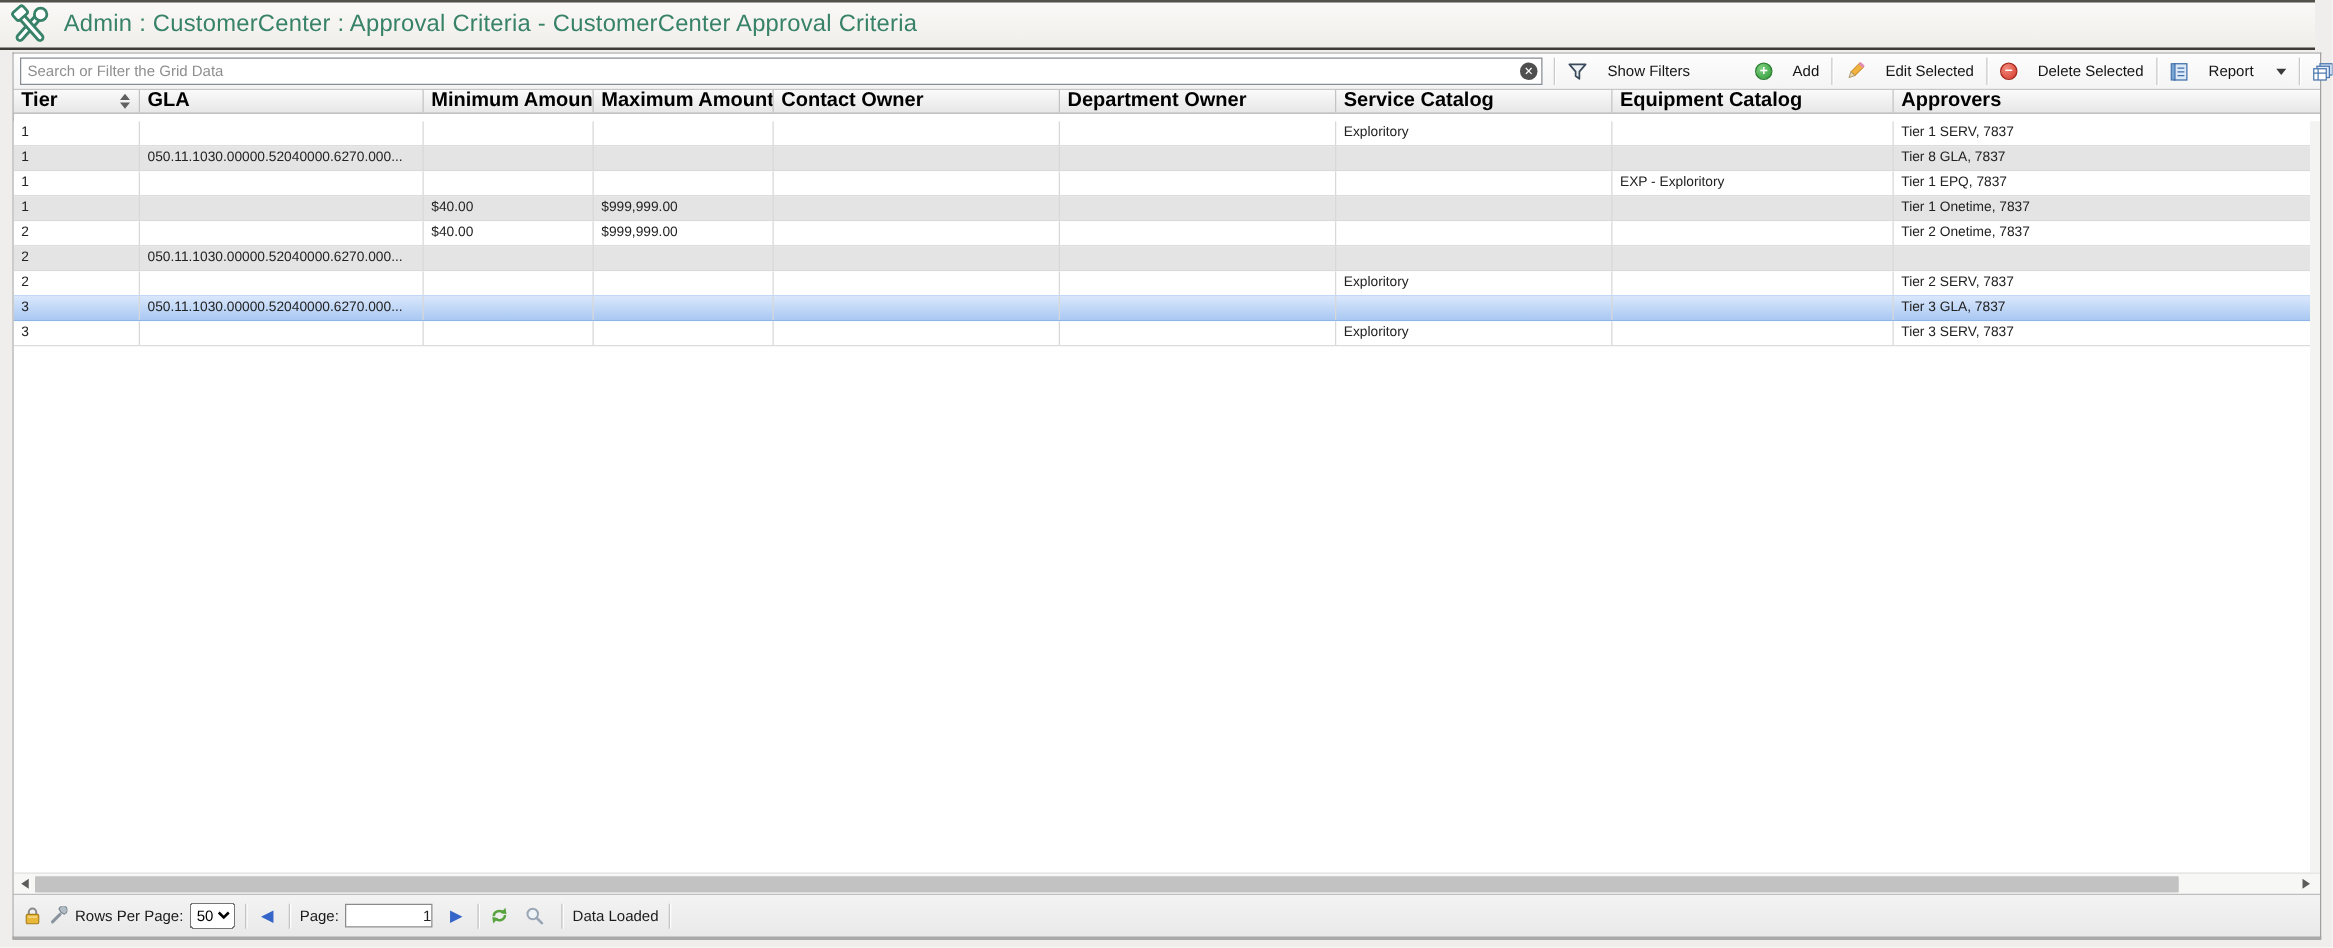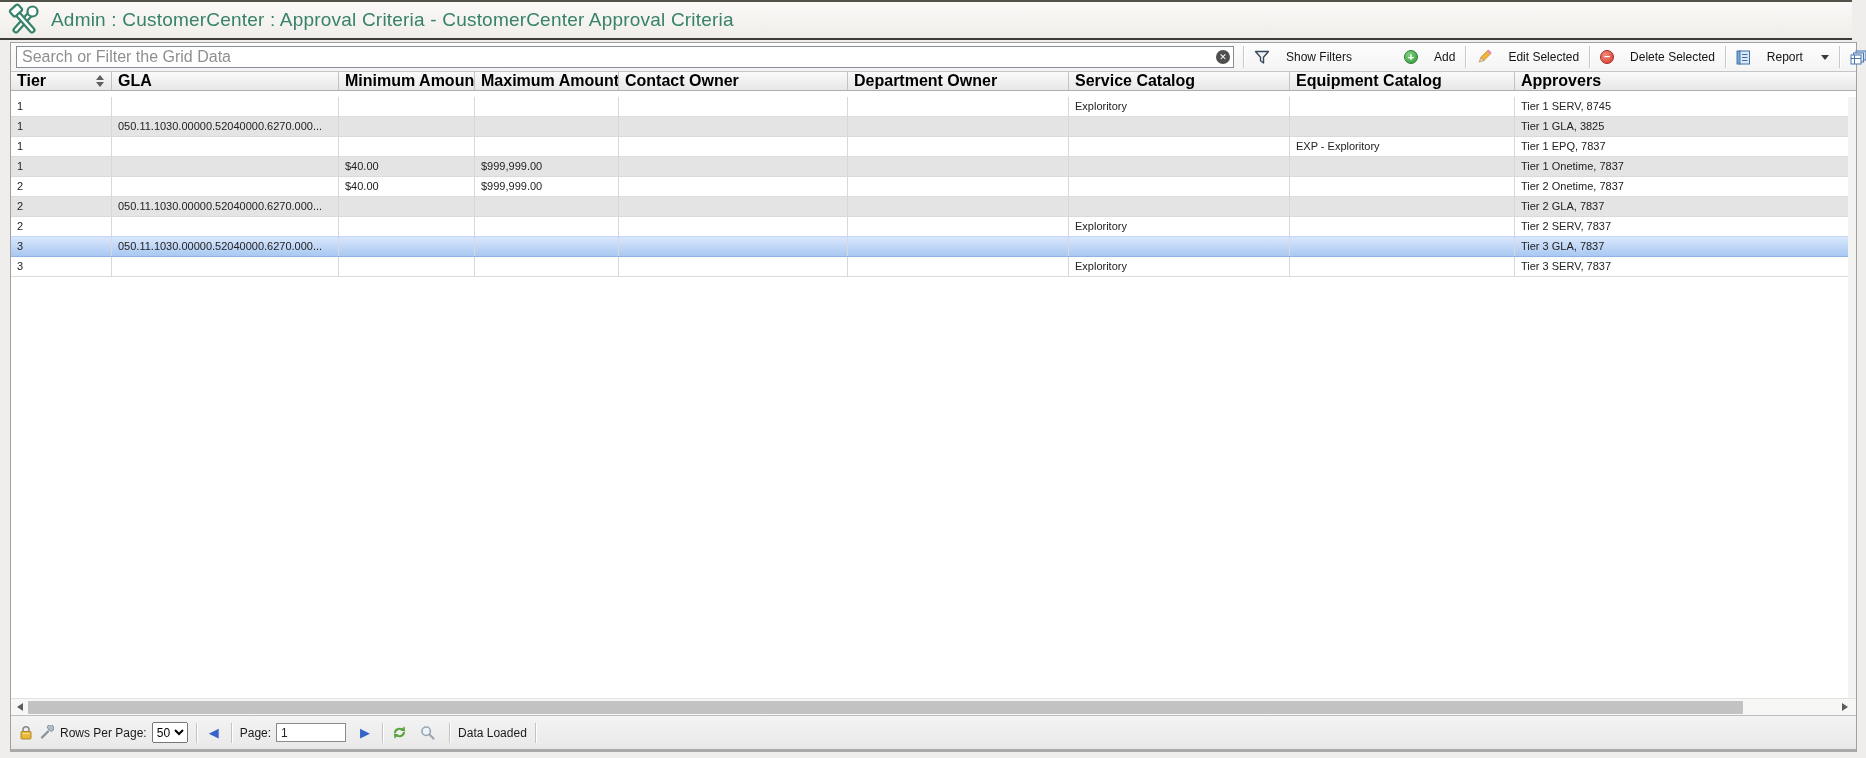--- a/index.html
+++ b/index.html
@@ -28,21 +28,21 @@
   }
   
   .toolbar{
     position:absolute; left:0; right:0; top:0; height:28px;
     background:linear-gradient(#fdfdfd,#f4f4f4);
     display:flex; align-items:center; padding:0 5px;
     font-size:12px; color:#141414; white-space:nowrap;
   }
   .search-wrap{ position:relative; width:1218px; height:22px; margin-right:6px; flex:none;}
   .search-wrap input{
-    width:100%; height:100%; border:1px solid #868d94; font-size:16px;
+    width:100%; height:100%; border:1px solid #868d94; font-size:12px;
     padding:0 22px 0 5px; color:#333; font-family:"Liberation Sans",sans-serif;
   }
   .search-wrap input::placeholder{ color:#8f8f8f; }
   .clear-btn{
     position:absolute; right:4px; top:4px; width:14px; height:14px; border-radius:50%;
     background:#4f4f4f; color:#fff; font-size:9px; line-height:14px; text-align:center;
     cursor:pointer;
   }
   .tb-sep{ width:1px; height:22px; background:#c9c9c9; box-shadow:1px 0 0 #fff; margin:0 3px; flex:none;}
   .tbtn{
@@ -98,21 +98,21 @@
   .h-arrow.right{ right:8px; border-top:4.5px solid transparent; border-bottom:4.5px solid transparent; border-left:6px solid #5c5c5c;}
   .h-thumb{ position:absolute; left:17px; right:113px; top:2px; height:13px; background:#c2c2c2; border-radius:1px; cursor:pointer;}
   
   .gfooter{
     position:absolute; left:0; right:0; bottom:0; height:34px;
     background:linear-gradient(#f3f3f3,#e9e9e9);
     border-top:1px solid #bdbdbd;
     display:flex; align-items:center; padding-left:8px; font-size:12px; color:#1a1a1a;
     white-space:nowrap;
   }
-  .gfooter > *{ flex:none; }
+  .gfooter > *{ flex:none;text-align:right; }
   .fsep{ width:1px; height:20px; background:#c3c3c3; box-shadow:1px 0 0 #fff; margin:0 8px;}
   .fico{ margin-right:6px; cursor:pointer; display:flex; align-items:center;}
   .rpp-select{ font-size:12px; height:21px; margin-left:5px; font-family:Liberation Sans, sans-serif;}
   .pg-arrow{ color:#3565c8; font-size:13px; cursor:pointer; padding:0 4px;}
   .page-input{
     width:70px; height:19px; border:1px solid #8a8a8a; font-size:12px; padding-left:4px;
     margin-left:5px; font-family:"Liberation Sans",sans-serif; color:#222;
   }
   .status-txt{ color:#1a1a1a; }
 </style>
@@ -245,32 +245,32 @@
   <div class="grid-body">
       <div class="grow">
         <div class="cell c0">1</div>
         <div class="cell c1"></div>
         <div class="cell c2"></div>
         <div class="cell c3"></div>
         <div class="cell c4"></div>
         <div class="cell c5"></div>
         <div class="cell c6">Exploritory</div>
         <div class="cell c7"></div>
-        <div class="cell c8">Tier 1 SERV, 8745</div>
+        <div class="cell c8">Tier 1 SERV, 7837</div>
       </div>
       <div class="grow stripe">
         <div class="cell c0">1</div>
         <div class="cell c1">050.11.1030.00000.52040000.6270.000...</div>
         <div class="cell c2"></div>
         <div class="cell c3"></div>
         <div class="cell c4"></div>
         <div class="cell c5"></div>
         <div class="cell c6"></div>
         <div class="cell c7"></div>
-        <div class="cell c8">Tier 1 GLA, 3825</div>
+        <div class="cell c8">Tier 8 GLA, 7837</div>
       </div>
       <div class="grow">
         <div class="cell c0">1</div>
         <div class="cell c1"></div>
         <div class="cell c2"></div>
         <div class="cell c3"></div>
         <div class="cell c4"></div>
         <div class="cell c5"></div>
         <div class="cell c6"></div>
         <div class="cell c7">EXP - Exploritory</div>
@@ -300,21 +300,20 @@
       </div>
       <div class="grow stripe">
         <div class="cell c0">2</div>
         <div class="cell c1">050.11.1030.00000.52040000.6270.000...</div>
         <div class="cell c2"></div>
         <div class="cell c3"></div>
         <div class="cell c4"></div>
         <div class="cell c5"></div>
         <div class="cell c6"></div>
         <div class="cell c7"></div>
-        <div class="cell c8">Tier 2 GLA, 7837</div>
       </div>
       <div class="grow">
         <div class="cell c0">2</div>
         <div class="cell c1"></div>
         <div class="cell c2"></div>
         <div class="cell c3"></div>
         <div class="cell c4"></div>
         <div class="cell c5"></div>
         <div class="cell c6">Exploritory</div>
         <div class="cell c7"></div>

